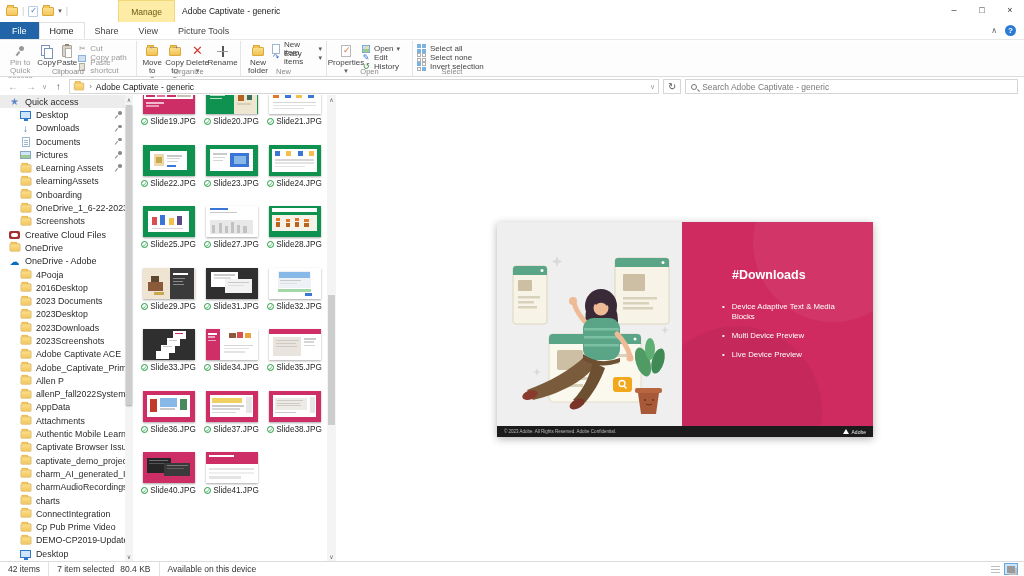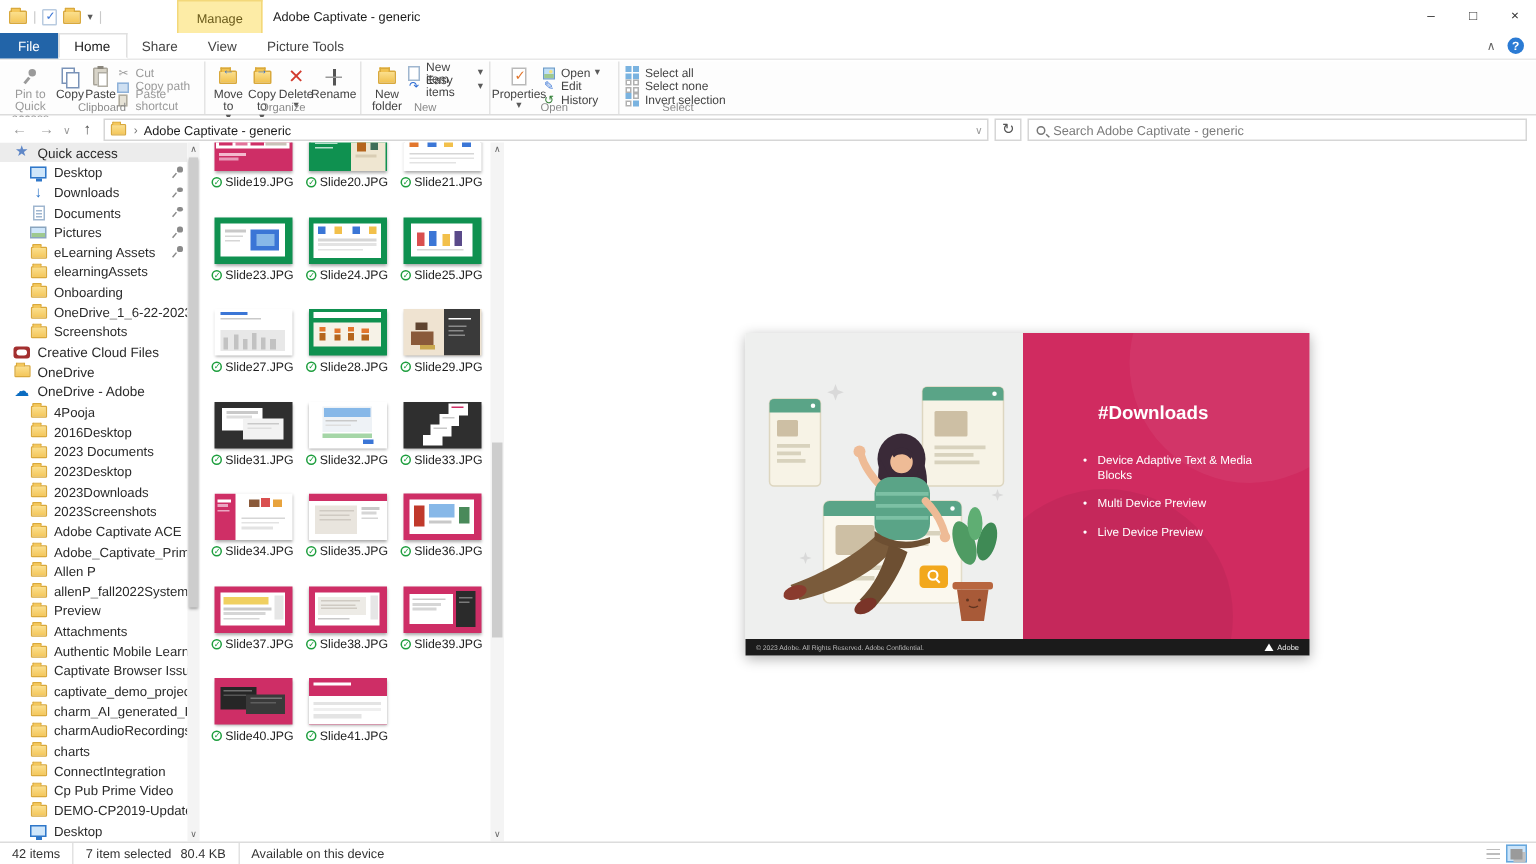--- a/index.html
+++ b/index.html
@@ -534,21 +534,21 @@
           <span class="sic">
             <span class="fold" style="transform:scale(0.9)"></span>
           </span>
           <span class="lbl">allenP_fall2022SystemBackup</span>
         </div>
         <div class="srow">
           <span class="ind1"></span>
           <span class="sic">
             <span class="fold" style="transform:scale(0.9)"></span>
           </span>
-          <span class="lbl">Preview</span>
+          <span class="lbl">AppData</span>
         </div>
         <div class="srow">
           <span class="ind1"></span>
           <span class="sic">
             <span class="fold" style="transform:scale(0.9)"></span>
           </span>
           <span class="lbl">Attachments</span>
         </div>
         <div class="srow">
           <span class="ind1"></span>
@@ -665,20 +665,35 @@
             <div class="lay" style="left: 31%; top: 30%; width: 12%; height: 20%; background: rgb(59, 118, 214);"></div>
             <div class="lay" style="left: 53%; top: 30%; width: 12%; height: 20%; background: rgb(242, 192, 75);"></div>
             <div class="lay" style="left: 75%; top: 30%; width: 12%; height: 20%; background: rgb(59, 118, 214);"></div>
             <div class="lay" style="left: 9%; top: 60%; width: 82%; height: 4%; background: rgb(214, 214, 214);"></div>
             <div class="lay" style="left: 9%; top: 70%; width: 82%; height: 4%; background: rgb(227, 227, 227);"></div>
             <div class="lay" style="left: 9%; top: 80%; width: 60%; height: 4%; background: rgb(227, 227, 227);"></div>
           </div>
           <div class="flabel">
             <span class="syncok">✓</span>
             <span>Slide21.JPG</span>
+          </div>
+        </div>
+        <div class="fcell">
+          <div class="thumb" style="background: rgb(15, 145, 80);">
+            <div class="lay" style="left: 15%; top: 20%; width: 70%; height: 62%; background: rgb(255, 255, 255);"></div>
+            <div class="lay" style="left: 22%; top: 32%; width: 20%; height: 36%; background: rgb(236, 217, 168);"></div>
+            <div class="lay" style="left: 26%; top: 40%; width: 12%; height: 20%; background: rgb(202, 168, 78);"></div>
+            <div class="lay" style="left: 48%; top: 34%; width: 28%; height: 5%; background: rgb(201, 201, 201);"></div>
+            <div class="lay" style="left: 48%; top: 44%; width: 24%; height: 4%; background: rgb(214, 214, 214);"></div>
+            <div class="lay" style="left: 48%; top: 54%; width: 20%; height: 4%; background: rgb(214, 214, 214);"></div>
+            <div class="lay" style="left: 48%; top: 66%; width: 16%; height: 6%; background: rgb(59, 118, 214);"></div>
+          </div>
+          <div class="flabel">
+            <span class="syncok">✓</span>
+            <span>Slide22.JPG</span>
           </div>
         </div>
         <div class="fcell">
           <div class="thumb" style="background: rgb(15, 145, 80);">
             <div class="lay" style="left: 8%; top: 16%; width: 84%; height: 68%; background: rgb(255, 255, 255);"></div>
             <div class="lay" style="left: 48%; top: 26%; width: 36%; height: 46%; background: rgb(59, 118, 214);"></div>
             <div class="lay" style="left: 54%; top: 36%; width: 24%; height: 26%; background: rgb(135, 184, 232);"></div>
             <div class="lay" style="left: 14%; top: 28%; width: 28%; height: 5%; background: rgb(201, 201, 201);"></div>
             <div class="lay" style="left: 14%; top: 40%; width: 24%; height: 4%; background: rgb(214, 214, 214);"></div>
             <div class="lay" style="left: 14%; top: 50%; width: 20%; height: 4%; background: rgb(214, 214, 214);"></div>
@@ -879,35 +894,20 @@
             <div class="lay" style="left: 13%; top: 24%; width: 62%; height: 40%; background: rgb(237, 235, 230);"></div>
             <div class="lay" style="left: 17%; top: 32%; width: 50%; height: 3%; background: rgb(207, 202, 194);"></div>
             <div class="lay" style="left: 17%; top: 40%; width: 44%; height: 3%; background: rgb(207, 202, 194);"></div>
             <div class="lay" style="left: 17%; top: 48%; width: 46%; height: 3%; background: rgb(207, 202, 194);"></div>
             <div class="lay" style="left: 13%; top: 70%; width: 40%; height: 4%; background: rgb(201, 201, 201);"></div>
             <div class="lay" style="left: 79%; top: 20%; width: 10%; height: 54%; background: rgb(230, 230, 230);"></div>
           </div>
           <div class="flabel">
             <span class="syncok">✓</span>
             <span>Slide38.JPG</span>
-          </div>
-        </div>
-        <div class="fcell">
-          <div class="thumb" style="background: rgb(206, 46, 102);">
-            <div class="lay" style="left: 8%; top: 18%; width: 56%; height: 64%; background: rgb(255, 255, 255);"></div>
-            <div class="lay" style="left: 68%; top: 12%; width: 26%; height: 76%; background: rgb(43, 43, 43);"></div>
-            <div class="lay" style="left: 13%; top: 28%; width: 42%; height: 4%; background: rgb(201, 201, 201);"></div>
-            <div class="lay" style="left: 13%; top: 38%; width: 36%; height: 4%; background: rgb(214, 214, 214);"></div>
-            <div class="lay" style="left: 13%; top: 48%; width: 30%; height: 4%; background: rgb(214, 214, 214);"></div>
-            <div class="lay" style="left: 72%; top: 24%; width: 18%; height: 4%; background: rgb(122, 122, 122);"></div>
-            <div class="lay" style="left: 72%; top: 34%; width: 14%; height: 4%; background: rgb(122, 122, 122);"></div>
-          </div>
-          <div class="flabel">
-            <span class="syncok">✓</span>
-            <span>Slide39.JPG</span>
           </div>
         </div>
         <div class="fcell">
           <div class="thumb" style="background: rgb(206, 46, 102);">
             <div class="lay" style="left: 8%; top: 18%; width: 46%; height: 50%; background: rgb(38, 38, 38);"></div>
             <div class="lay" style="left: 12%; top: 26%; width: 38%; height: 4%; background: rgb(110, 110, 110);"></div>
             <div class="lay" style="left: 12%; top: 36%; width: 30%; height: 4%; background: rgb(85, 85, 85);"></div>
             <div class="lay" style="left: 42%; top: 34%; width: 50%; height: 44%; background: rgb(58, 58, 58);"></div>
             <div class="lay" style="left: 47%; top: 42%; width: 40%; height: 4%; background: rgb(119, 119, 119);"></div>
             <div class="lay" style="left: 47%; top: 52%; width: 32%; height: 4%; background: rgb(94, 94, 94);"></div>

